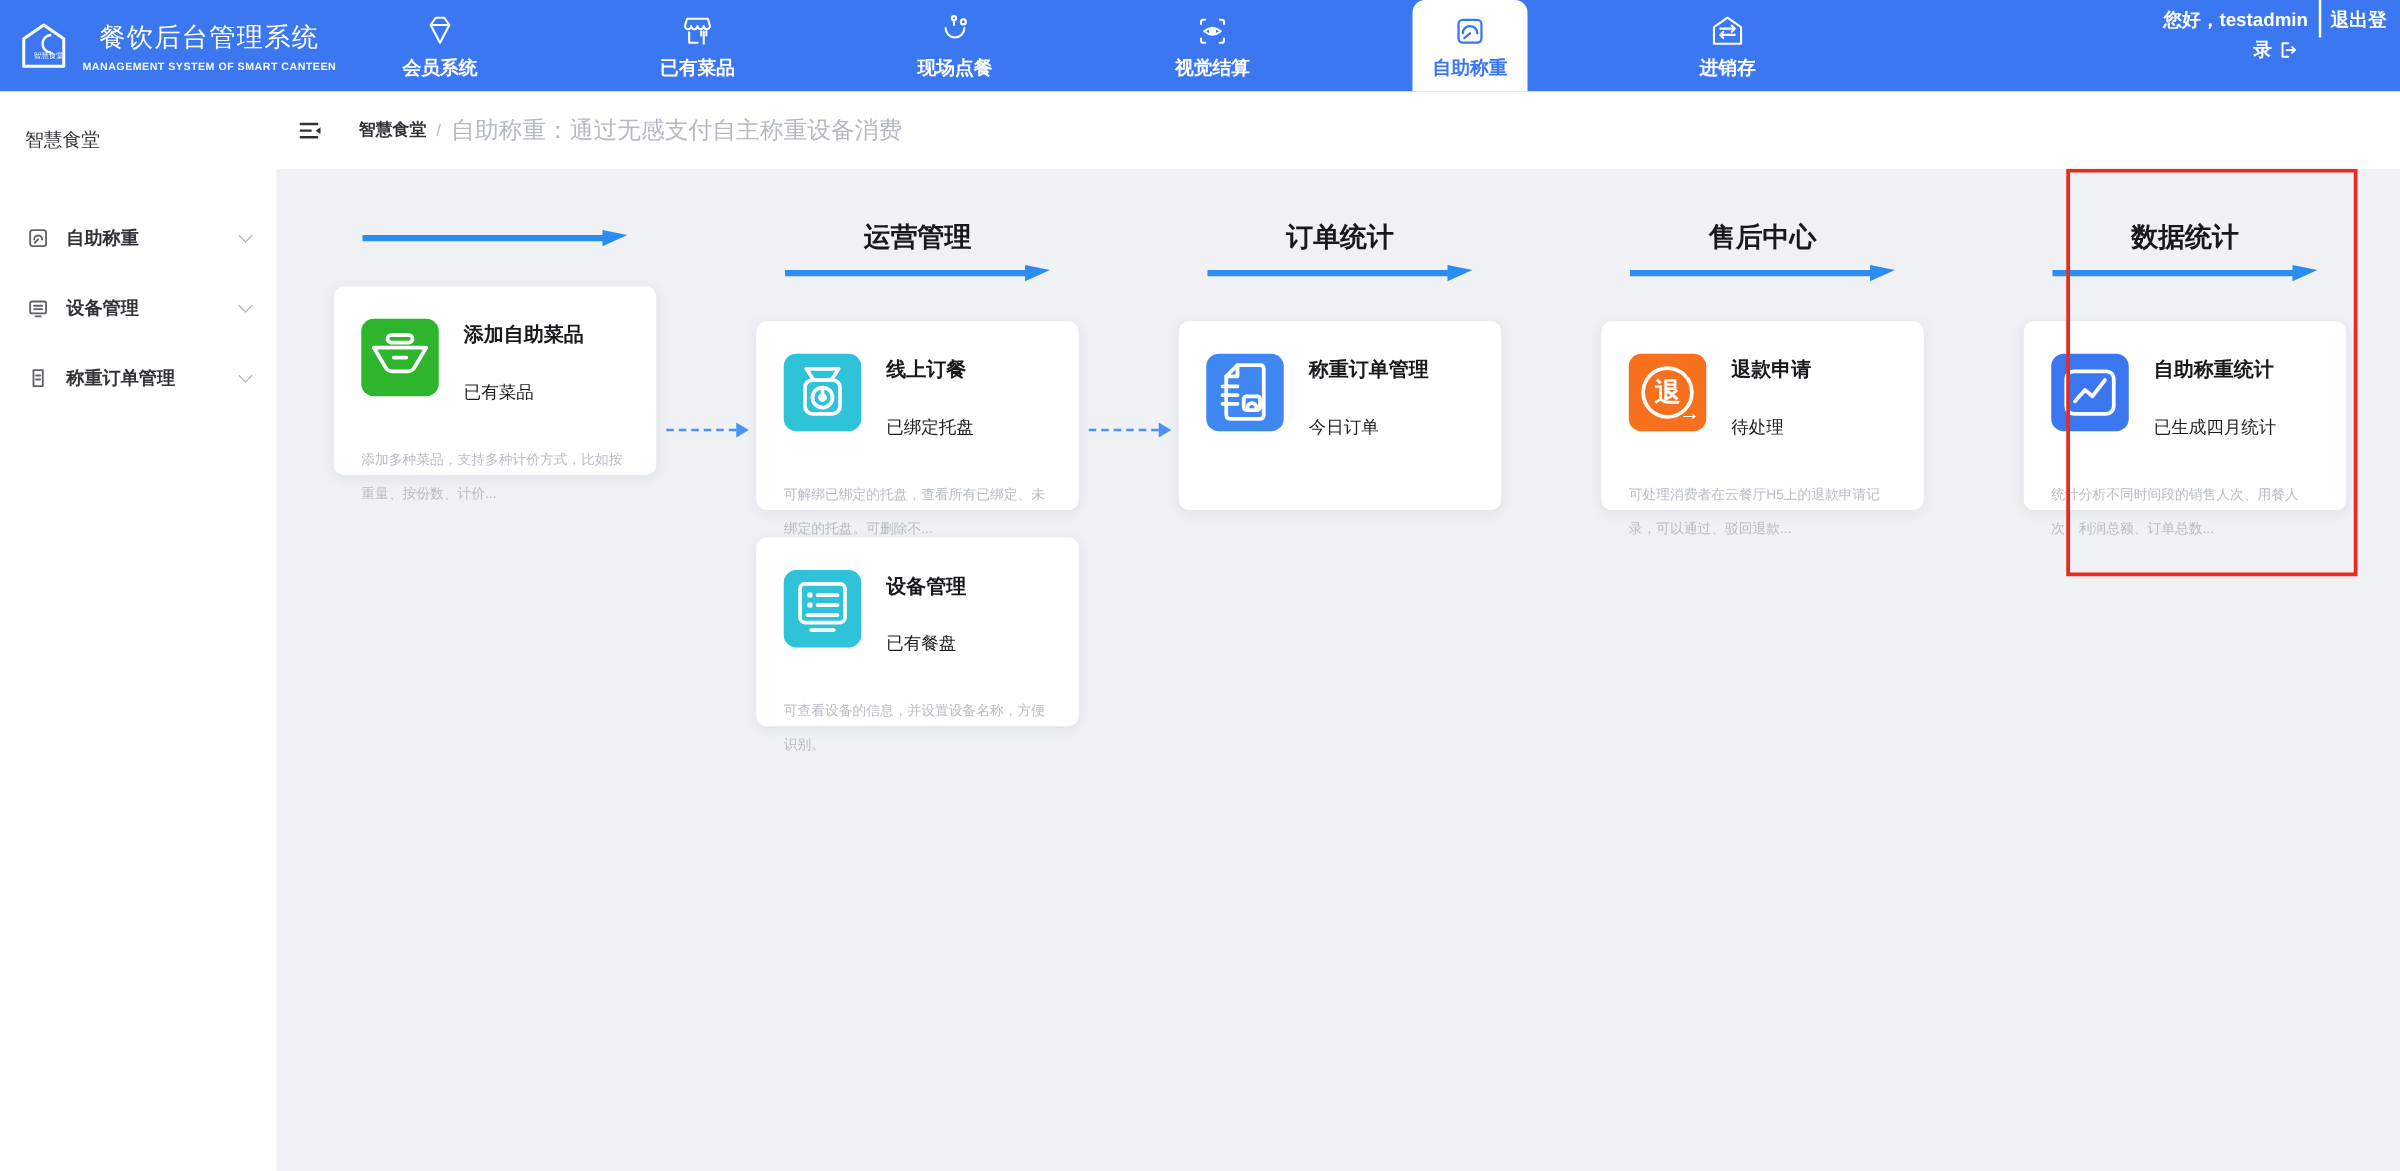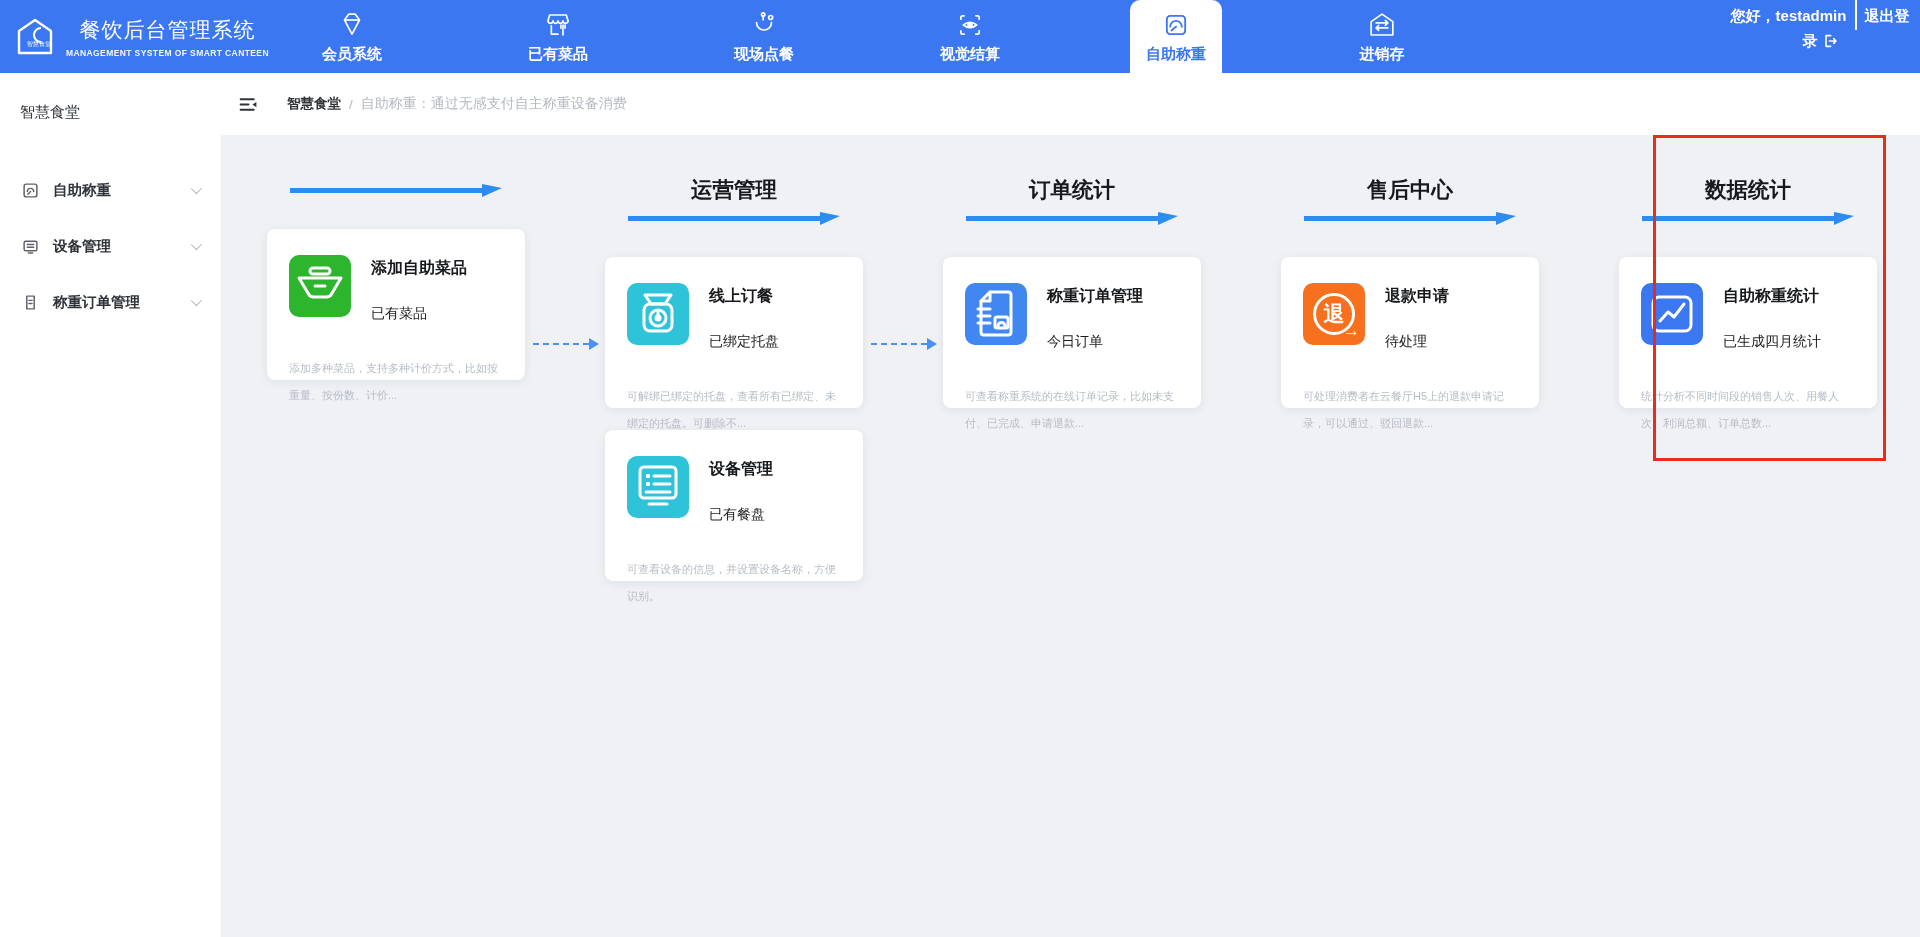--- a/index.html
+++ b/index.html
@@ -37,21 +37,21 @@
   .menu-item svg { flex:none; color:#5f6368; }
   .menu-label { margin-left:14px; font-size:14.5px; font-weight:bold; flex:1; }
   .chev { width:8px; height:8px; border-right:1.6px solid #aeb3bd; border-bottom:1.6px solid #aeb3bd;
     transform:rotate(45deg) translateY(-2px); }
 
   .right-area { flex:1; display:flex; flex-direction:column; }
   .breadcrumb-bar { height:62px; background:#fff; display:flex; align-items:center; padding-left:17px; }
   .fold-btn { cursor:pointer; display:flex; margin-right:28px; color:#2f3338; }
   .crumb-root { font-size:13.5px; font-weight:bold; color:#2f3338; cursor:pointer; }
   .crumb-sep { font-size:13.5px; color:#b4bac3; margin:0 8px; }
-  .crumb-cur { font-size:14px; color:#b4bac3; }
+  .crumb-cur { font-size:19px; color:#b4bac3; }
 
   
   .main { position:relative; width:1699px; height:802px; background:#eff1f4; overflow:hidden; }
   .columns { position:relative; display:flex; align-items:flex-start; padding:41px 0 0 46px; }
   .column { width:258px; margin-right:80px; flex:none; }
   .col-title { text-align:center; font-size:21.5px; font-weight:bold; color:#17191c; height:28px; line-height:28px; }
   .col-arrow { position:relative; width:212px; height:13px; margin:8px auto 0; }
   .col-arrow .bar { position:absolute; left:0; top:4px; width:194px; height:5px; background:#2d8cf0; }
   .col-arrow .head { position:absolute; right:0; top:0; width:0; height:0;
     border-left:20px solid #2d8cf0; border-top:4px solid transparent; border-bottom:9px solid transparent; }
@@ -294,21 +294,20 @@
                 <path d="M25 9 V18 H16"></path>
                 <path d="M13 26 H25 M13 33 H25 M13 40 H25"></path>
                 <rect x="30" y="34" width="13" height="11" rx="2"></rect>
                 <path d="M33 43 a3.5 3.5 0 0 1 7 0"></path>
               </svg>
             </div>
             <div class="card-text">
               <div class="card-title">称重订单管理</div>
               <div class="card-sub">今日订单</div>
             </div>
-            <div class="card-desc">可查看称重系统的在线订单记录，比如未支付、已完成、申请退款...</div>
           </div>
         </div>
 
         <div class="column">
           <div class="col-title">售后中心</div>
           <div class="col-arrow">
               <div class="bar"></div>
               <div class="head"></div>
             </div>
           <div class="card">

